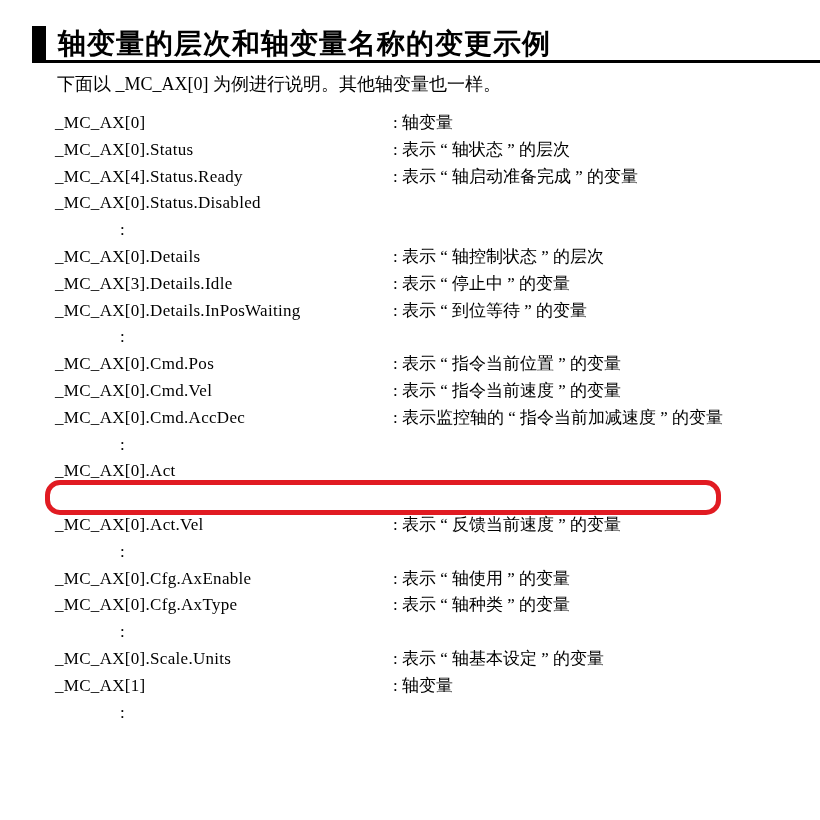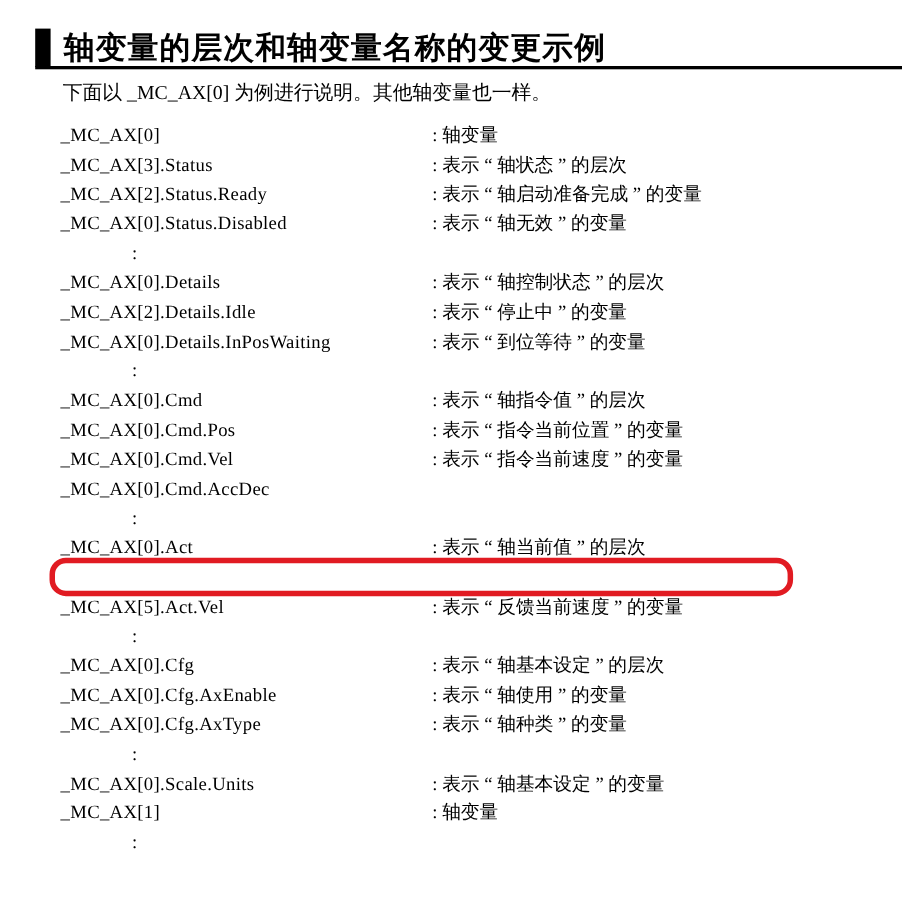--- a/index.html
+++ b/index.html
@@ -94,83 +94,74 @@
 <div class="header-rule"></div>
 
 <p class="intro">下面以 _MC_AX[0] 为例进行说明。其他轴变量也一样。</p>
 
 <div class="var-list" id="var-list">
     <div class="row">
       <span class="var-name">_MC_AX[0]</span>
       <span class="var-desc">: 轴变量</span>
     </div>
     <div class="row">
-      <span class="var-name">_MC_AX[3].Status</span>
+      <span class="var-name">_MC_AX[0].Status</span>
       <span class="var-desc">: 表示 “ 轴状态 ” 的层次</span>
     </div>
     <div class="row">
-      <span class="var-name">_MC_AX[2].Status.Ready</span>
+      <span class="var-name">_MC_AX[4].Status.Ready</span>
       <span class="var-desc">: 表示 “ 轴启动准备完成 ” 的变量</span>
     </div>
     <div class="row">
       <span class="var-name">_MC_AX[0].Status.Disabled</span>
-      <span class="var-desc">: 表示 “ 轴无效 ” 的变量</span>
     </div>
     <div class="row ellipsis">
       <span class="mark">:</span>
     </div>
     <div class="row">
       <span class="var-name">_MC_AX[0].Details</span>
       <span class="var-desc">: 表示 “ 轴控制状态 ” 的层次</span>
     </div>
     <div class="row">
-      <span class="var-name">_MC_AX[2].Details.Idle</span>
+      <span class="var-name">_MC_AX[3].Details.Idle</span>
       <span class="var-desc">: 表示 “ 停止中 ” 的变量</span>
     </div>
     <div class="row">
       <span class="var-name">_MC_AX[0].Details.InPosWaiting</span>
       <span class="var-desc">: 表示 “ 到位等待 ” 的变量</span>
     </div>
     <div class="row ellipsis">
       <span class="mark">:</span>
-    </div>
-    <div class="row">
-      <span class="var-name">_MC_AX[0].Cmd</span>
-      <span class="var-desc">: 表示 “ 轴指令值 ” 的层次</span>
     </div>
     <div class="row">
       <span class="var-name">_MC_AX[0].Cmd.Pos</span>
       <span class="var-desc">: 表示 “ 指令当前位置 ” 的变量</span>
     </div>
     <div class="row">
       <span class="var-name">_MC_AX[0].Cmd.Vel</span>
       <span class="var-desc">: 表示 “ 指令当前速度 ” 的变量</span>
     </div>
     <div class="row">
       <span class="var-name">_MC_AX[0].Cmd.AccDec</span>
+      <span class="var-desc">: 表示监控轴的 “ 指令当前加减速度 ” 的变量</span>
     </div>
     <div class="row ellipsis">
       <span class="mark">:</span>
     </div>
     <div class="row">
       <span class="var-name">_MC_AX[0].Act</span>
-      <span class="var-desc">: 表示 “ 轴当前值 ” 的层次</span>
     </div>
     <div class="row highlighted">
     </div>
     <div class="row">
-      <span class="var-name">_MC_AX[5].Act.Vel</span>
+      <span class="var-name">_MC_AX[0].Act.Vel</span>
       <span class="var-desc">: 表示 “ 反馈当前速度 ” 的变量</span>
     </div>
     <div class="row ellipsis">
       <span class="mark">:</span>
-    </div>
-    <div class="row">
-      <span class="var-name">_MC_AX[0].Cfg</span>
-      <span class="var-desc">: 表示 “ 轴基本设定 ” 的层次</span>
     </div>
     <div class="row">
       <span class="var-name">_MC_AX[0].Cfg.AxEnable</span>
       <span class="var-desc">: 表示 “ 轴使用 ” 的变量</span>
     </div>
     <div class="row">
       <span class="var-name">_MC_AX[0].Cfg.AxType</span>
       <span class="var-desc">: 表示 “ 轴种类 ” 的变量</span>
     </div>
     <div class="row ellipsis">

